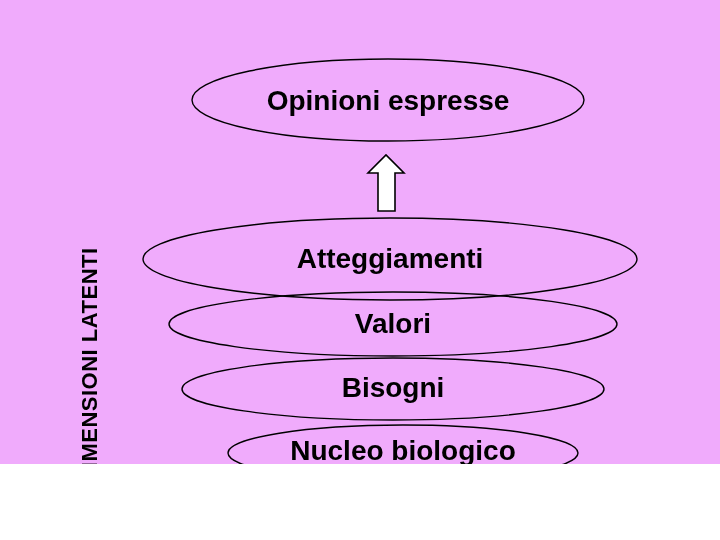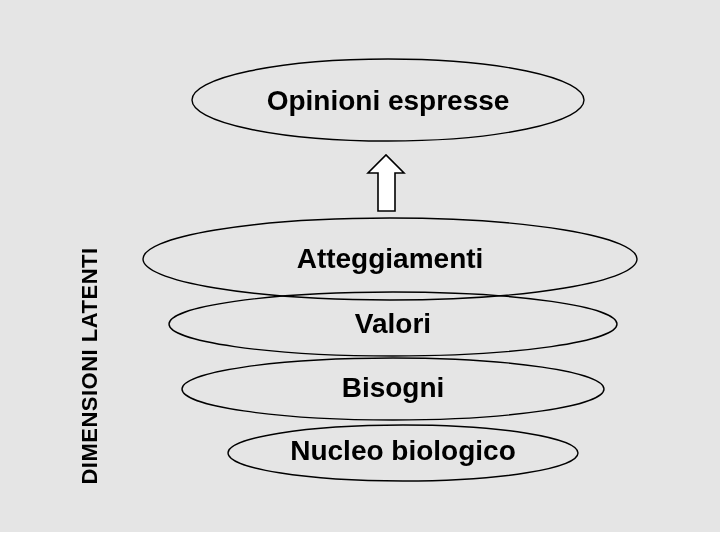--- a/index.html
+++ b/index.html
@@ -3,22 +3,22 @@
 <meta charset="utf-8">
 <style>
   html, body {
     margin: 0;
     padding: 0;
     background: #ffffff;
   }
   .slide {
     position: relative;
     width: 720px;
-    height: 532px;
-    background: #e5e5e5;
+    height: 464px;
+    background: #f0abfc;
     overflow: hidden;
   }
   svg text {
     font-family: "Liberation Sans", "DejaVu Sans", sans-serif;
     font-weight: bold;
     fill: #000000;
   }
   .ellipse-shape {
     fill: none;
     stroke: #000000;

